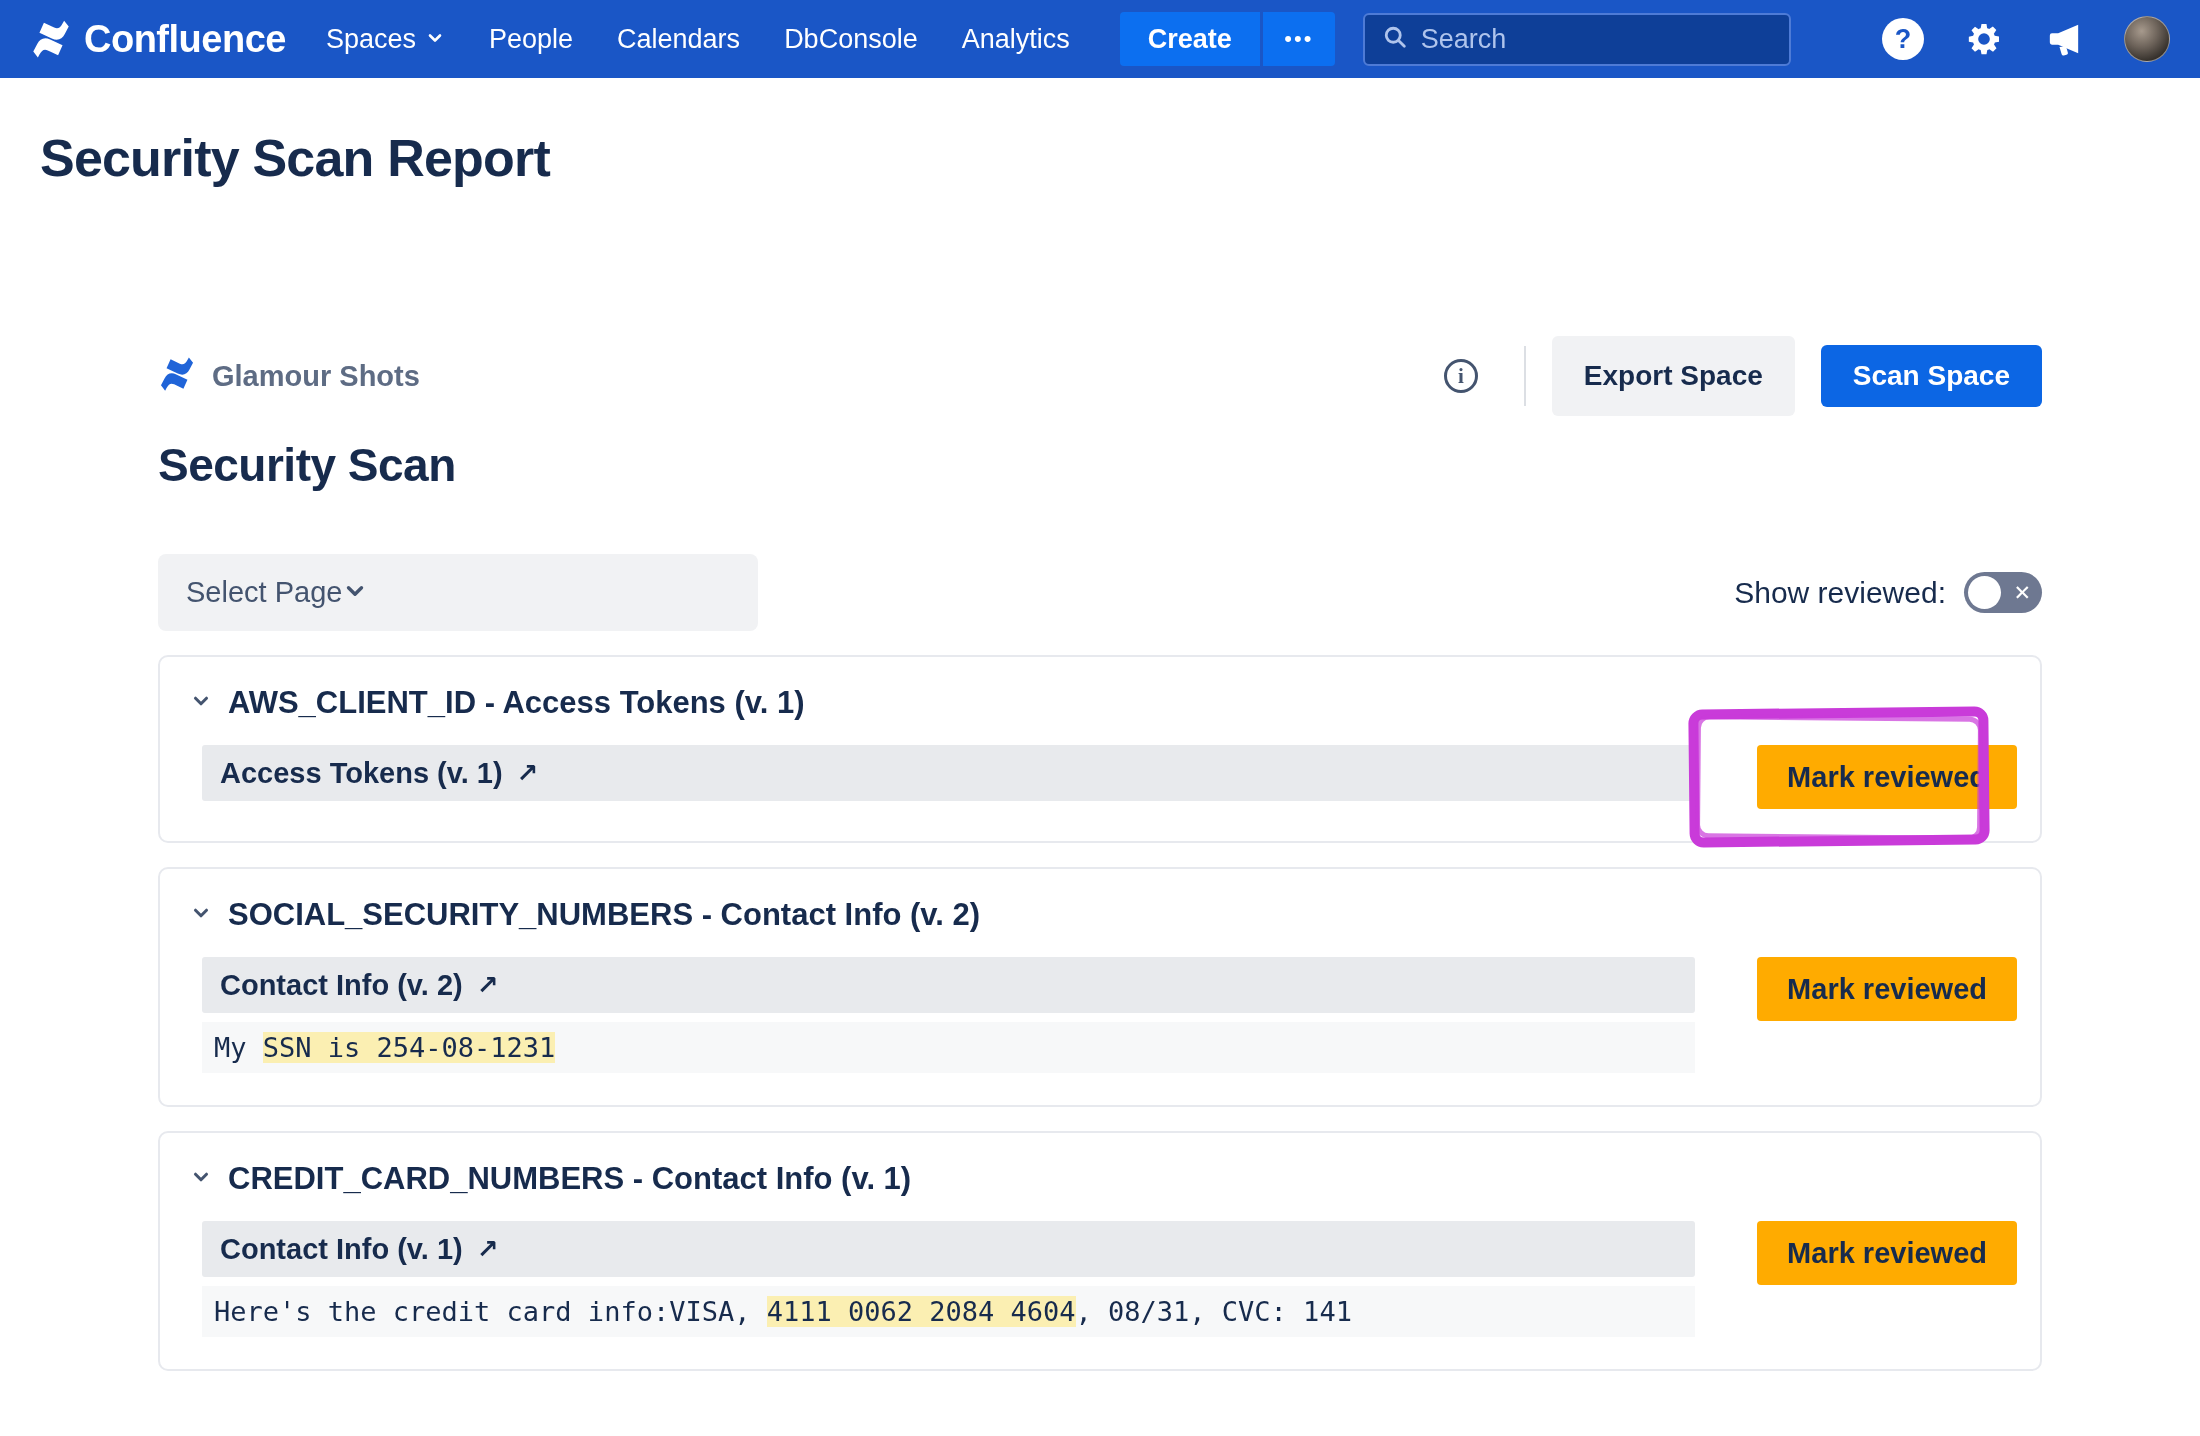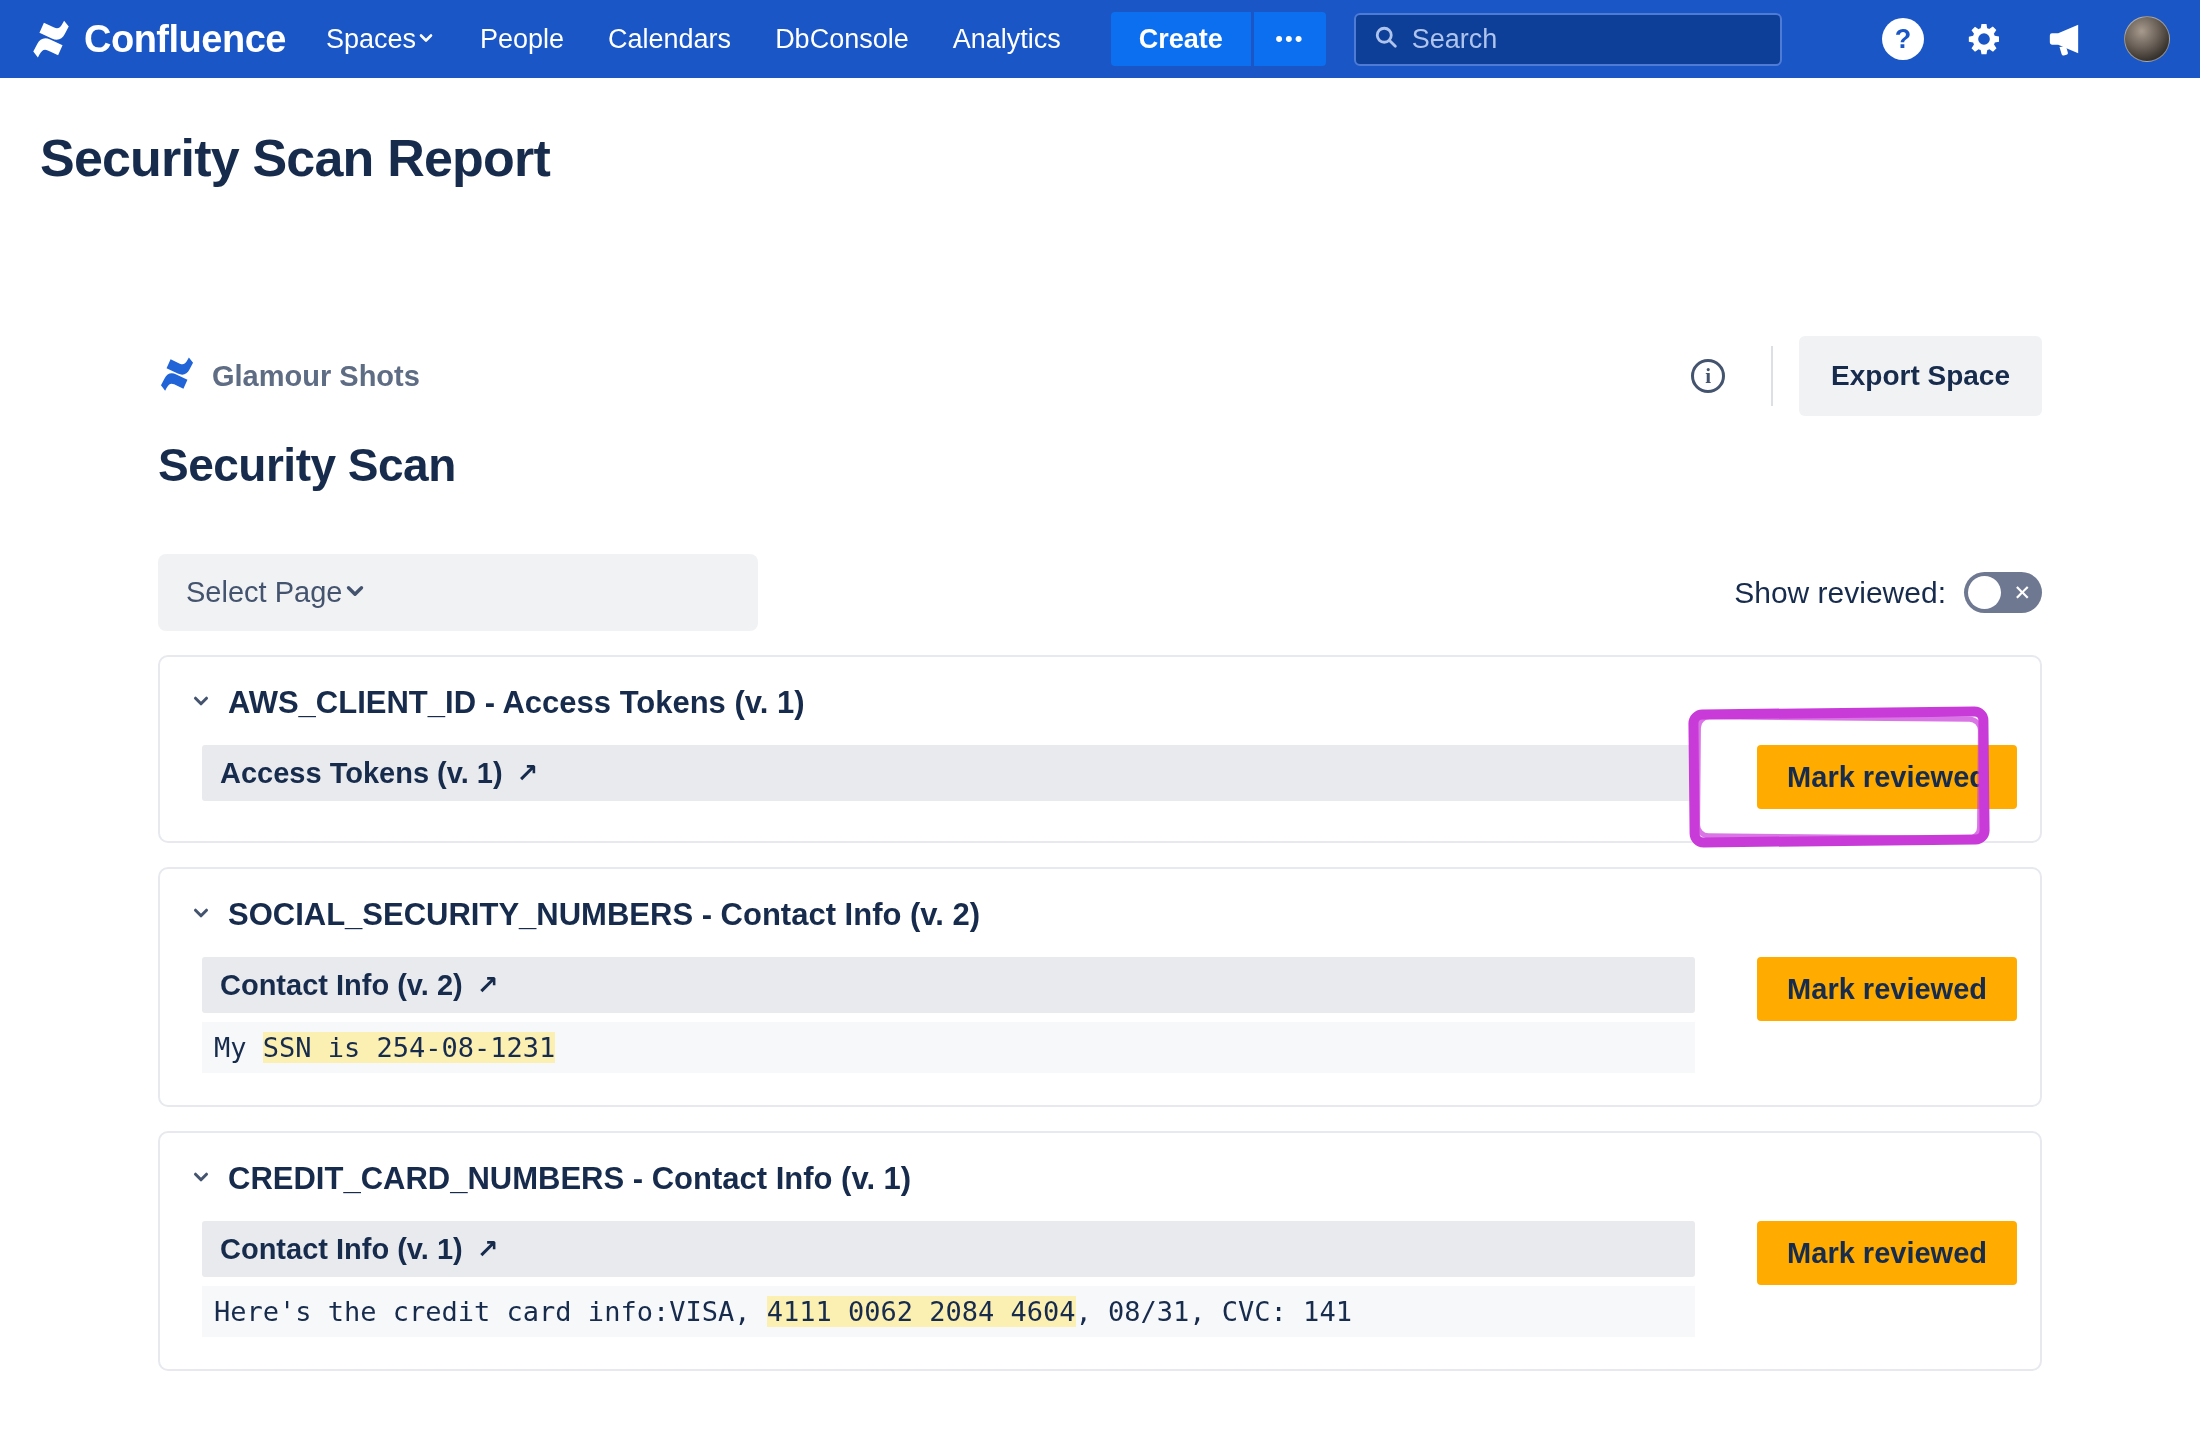--- a/index.html
+++ b/index.html
@@ -11,21 +11,21 @@
 
   
   .navbar {
     height:78px; background:#1A56C6; display:flex; align-items:center;
     padding:0 30px; color:#fff;
   }
   .brand { display:flex; align-items:center; gap:12px; margin-right:18px; cursor:pointer; }
   .brand-logo svg { display:block; }
   .brand-text { font-size:38px; font-weight:700; letter-spacing:-0.5px; }
   .nav-item {
-    display:flex; align-items:center; padding:0 22px; height:78px;
+    display:flex; align-items:center; gap:9px; padding:0 22px; height:78px;
     font-size:27px; font-weight:500; cursor:pointer; white-space:nowrap;
   }
   .create-btn {
     margin-left:28px; height:54px; padding:0 28px; background:#0C6FF0; border:none;
     border-radius:4px 0 0 4px; color:#fff; font-size:27px; font-weight:700;
     font-family:inherit; cursor:pointer;
   }
   .more-btn {
     margin-left:3px; height:54px; width:72px; background:#0C6FF0; border:none;
     border-radius:0 4px 4px 0; color:#fff; font-size:22px; letter-spacing:2px;
@@ -220,20 +220,21 @@
         </svg>
       </span>
       <span class="space-name">Glamour Shots</span>
     </div>
     <div class="space-actions">
       <div class="info-icon">
         <span>i</span>
       </div>
       <div class="v-divider"></div>
       <button class="btn-subtle">Export Space</button>
+      <button class="btn-primary">Scan Space</button>
     </div>
   </div>
 
   <h2 class="section-heading">Security Scan</h2>
 
   <div class="controls">
     <div class="select">
       <span class="select-label">Select Page</span>
       <span>
         <svg width="26" height="26" viewBox="0 0 20 20">

